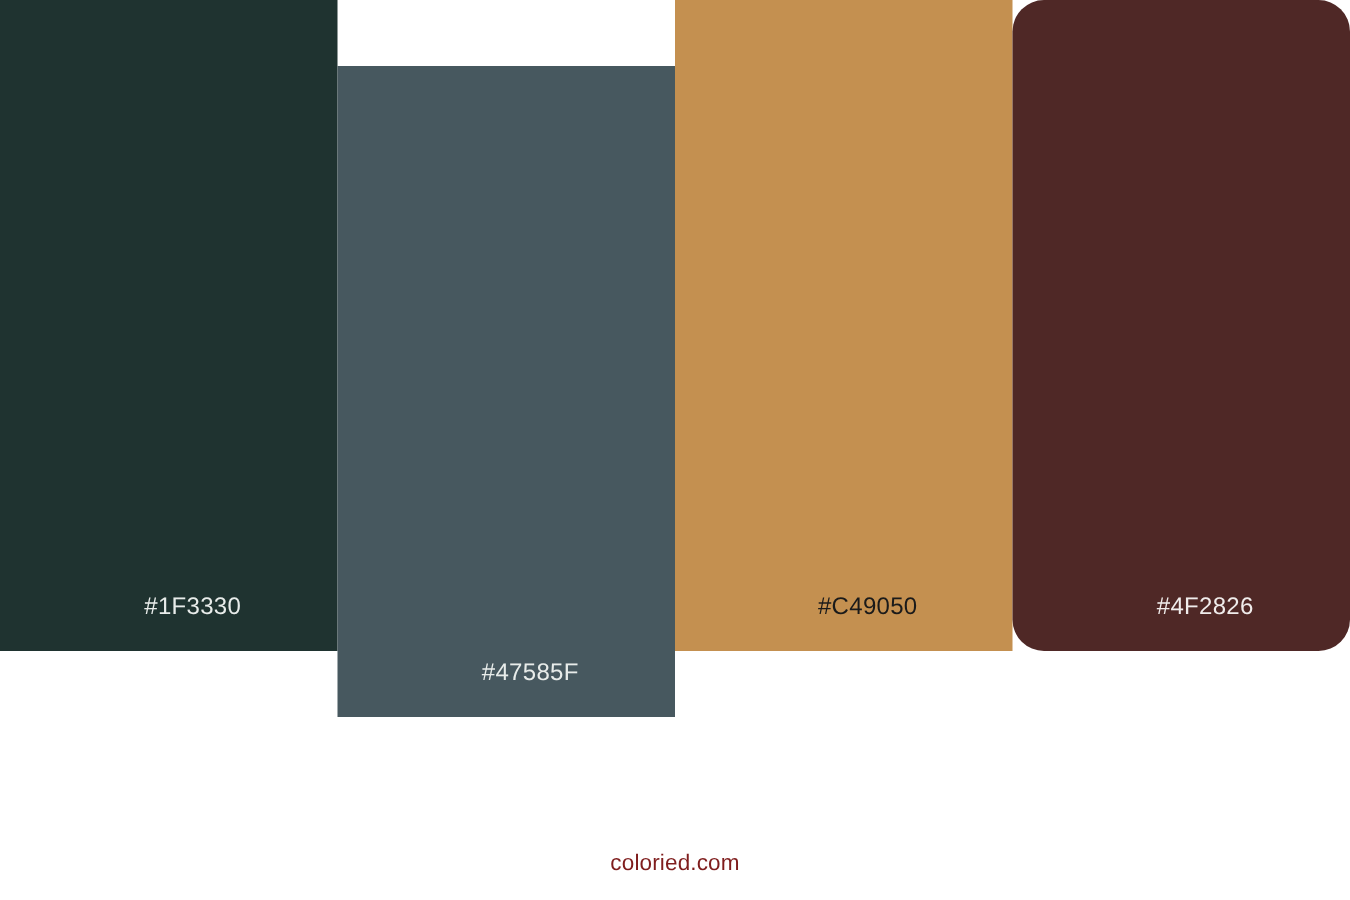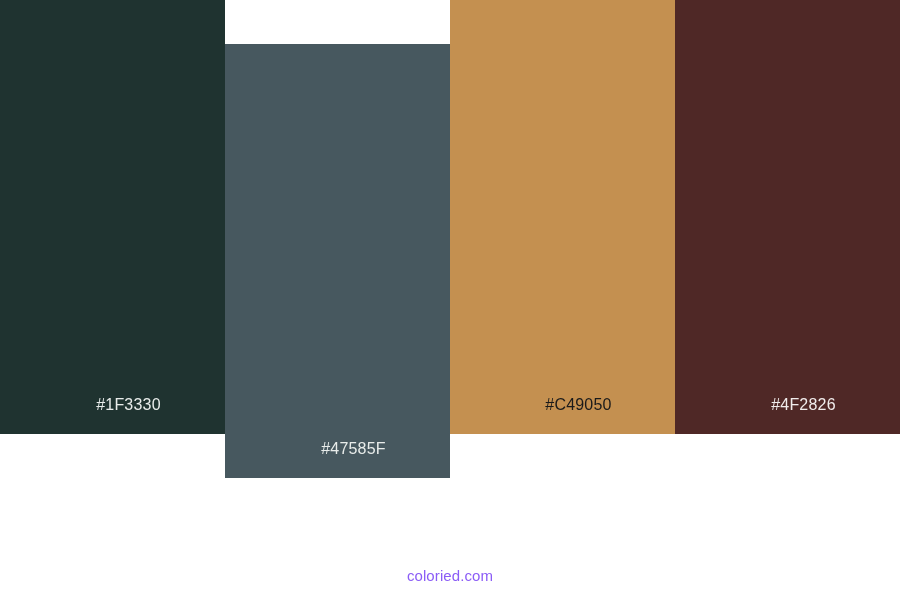--- a/index.html
+++ b/index.html
@@ -51,21 +51,21 @@
     width: 900px;
     height: 50px;
     background: #ffffff;
     display: flex;
     align-items: center;
     justify-content: center;
   }
   .footer-text {
     font-family: "Liberation Sans", sans-serif;
     font-size: 15px;
-    color: #8b5cf6;
+    color: #7f1d1d;
     line-height: 1;
     letter-spacing: 0.1px;
   }
 </style>
 </head>
 <body>
 
 <div class="palette-page">
 
   <div class="swatch-strip">
@@ -76,21 +76,21 @@
 
     <div class="swatch" id="sw1" style="background-color: rgb(71, 88, 95); margin-top: 44px;">
       <span class="swatch-label" style="color: rgb(232, 236, 234);">#47585F</span>
     </div>
 
 
     <div class="swatch" id="sw3" style="background-color: rgb(196, 144, 80);">
       <span class="swatch-label" style="color: rgb(26, 26, 26);">#C49050</span>
     </div>
 
-    <div class="swatch" id="sw4" style="background-color: rgb(79, 40, 38);">
+    <div class="swatch" id="sw4" style="background-color: rgb(79, 40, 38); border-radius: 21px;">
       <span class="swatch-label" style="color: rgb(240, 236, 235);">#4F2826</span>
     </div>
 
   </div>
 
   <div class="footer">
     <span class="footer-text">coloried.com</span>
   </div>
 
 </div>

